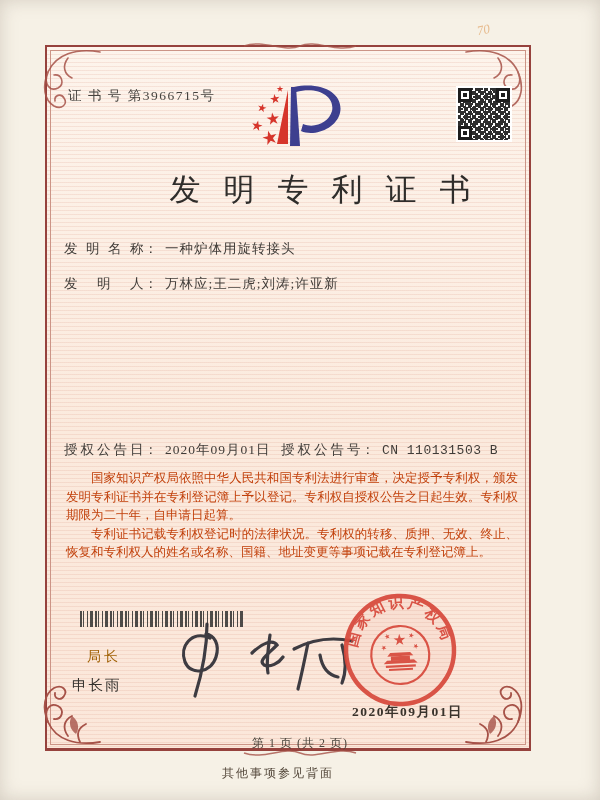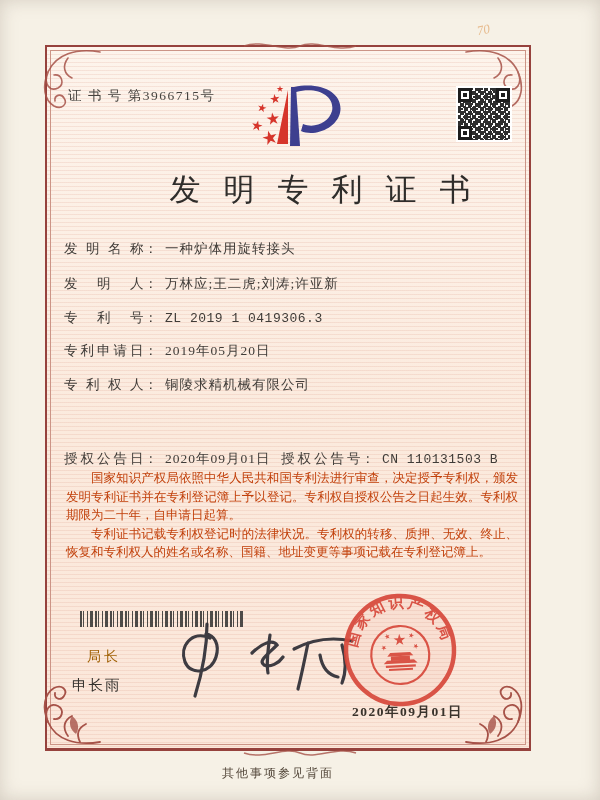--- a/index.html
+++ b/index.html
@@ -191,30 +191,21 @@
   <div class="stray-mark">70</div>
 
   <div class="title">发明专利证书</div>
 
   <div class="row" style="top:240px;">
     <span class="flabel">发明名称</span><span class="colon">：</span><span class="val">一种炉体用旋转接头</span>
   </div>
   <div class="row" style="top:275px;">
     <span class="flabel">发明人</span><span class="colon">：</span><span class="val">万林应;王二虎;刘涛;许亚新</span>
   </div>
-  <div class="row" style="top:309px;">
-    <span class="flabel">专利号</span><span class="colon">：</span><span class="val val-num">ZL 2019 1 0419306.3</span>
-  </div>
-  <div class="row" style="top:342px;">
-    <span class="flabel">专利申请日</span><span class="colon">：</span><span class="val">2019年05月20日</span>
-  </div>
-  <div class="row" style="top:376px;">
-    <span class="flabel">专利权人</span><span class="colon">：</span><span class="val">铜陵求精机械有限公司</span>
-  </div>
-  <div class="row" style="top:450px;">
+  <div class="row" style="top:441px;">
     <span class="flabel">授权公告日</span><span class="colon">：</span><span class="gr-val">2020年09月01日</span>
     <span class="flabel">授权公告号</span><span class="colon">：</span><span class="val val-num">CN 110131503 B</span>
   </div>
 
   <div class="body-text">
     <p>国家知识产权局依照中华人民共和国专利法进行审查，决定授予专利权，颁发发明专利证书并在专利登记簿上予以登记。专利权自授权公告之日起生效。专利权期限为二十年，自申请日起算。</p>
     <p>专利证书记载专利权登记时的法律状况。专利权的转移、质押、无效、终止、恢复和专利权人的姓名或名称、国籍、地址变更等事项记载在专利登记簿上。</p>
   </div>
 
   <div class="barcode"></div>
@@ -261,15 +252,16 @@
             <path d="M-17,1.5 h34 l-3.5,-3.5 h-27 Z"></path>
             <rect x="-15" y="3" width="30" height="2.2"></rect>
             <rect x="-12" y="6.5" width="24" height="1.8"></rect>
           </g>
         </g>
       </g>
     </svg>
   </div>
   <div class="seal-date">2020年09月01日</div>
 
+  <div class="page-info">第 1 页 (共 2 页)</div>
   <div class="back-note">其他事项参见背面</div>
 
 </div>
 
 </body></html>

